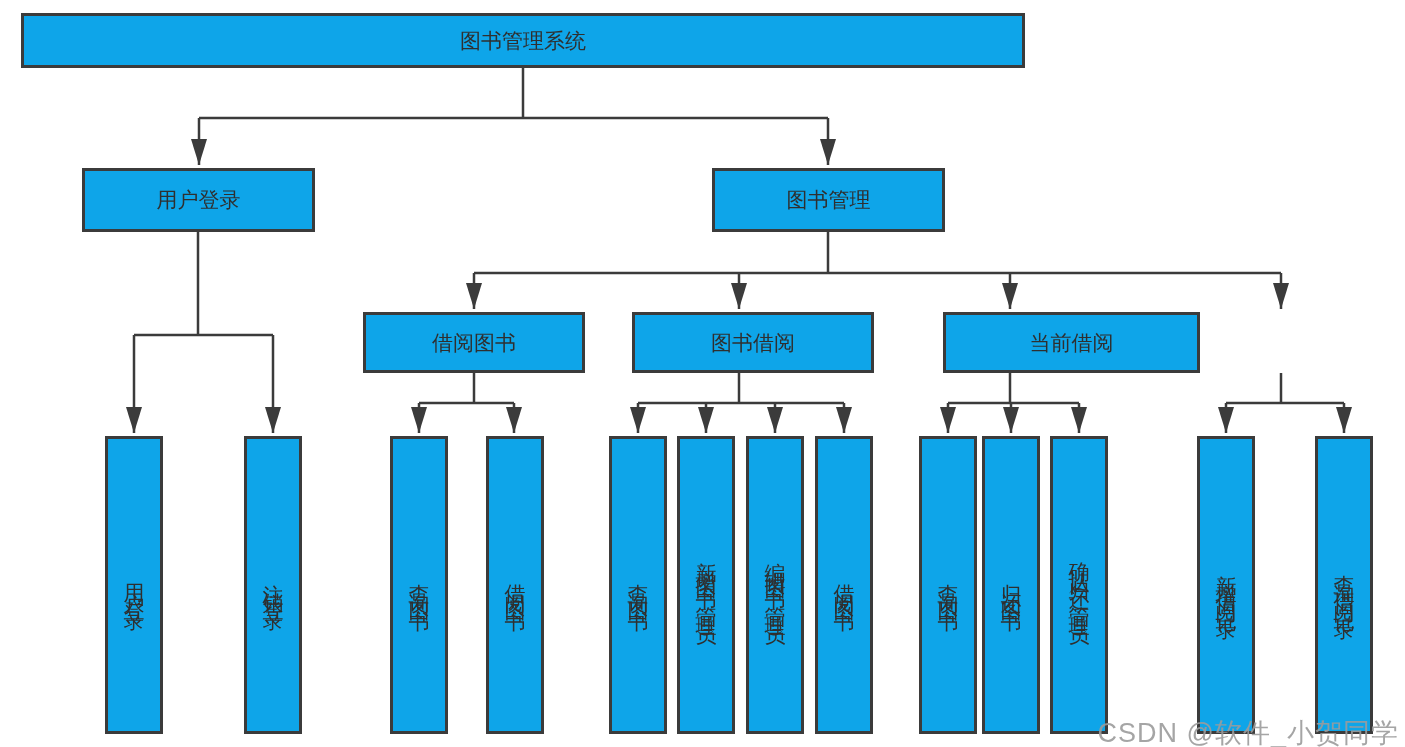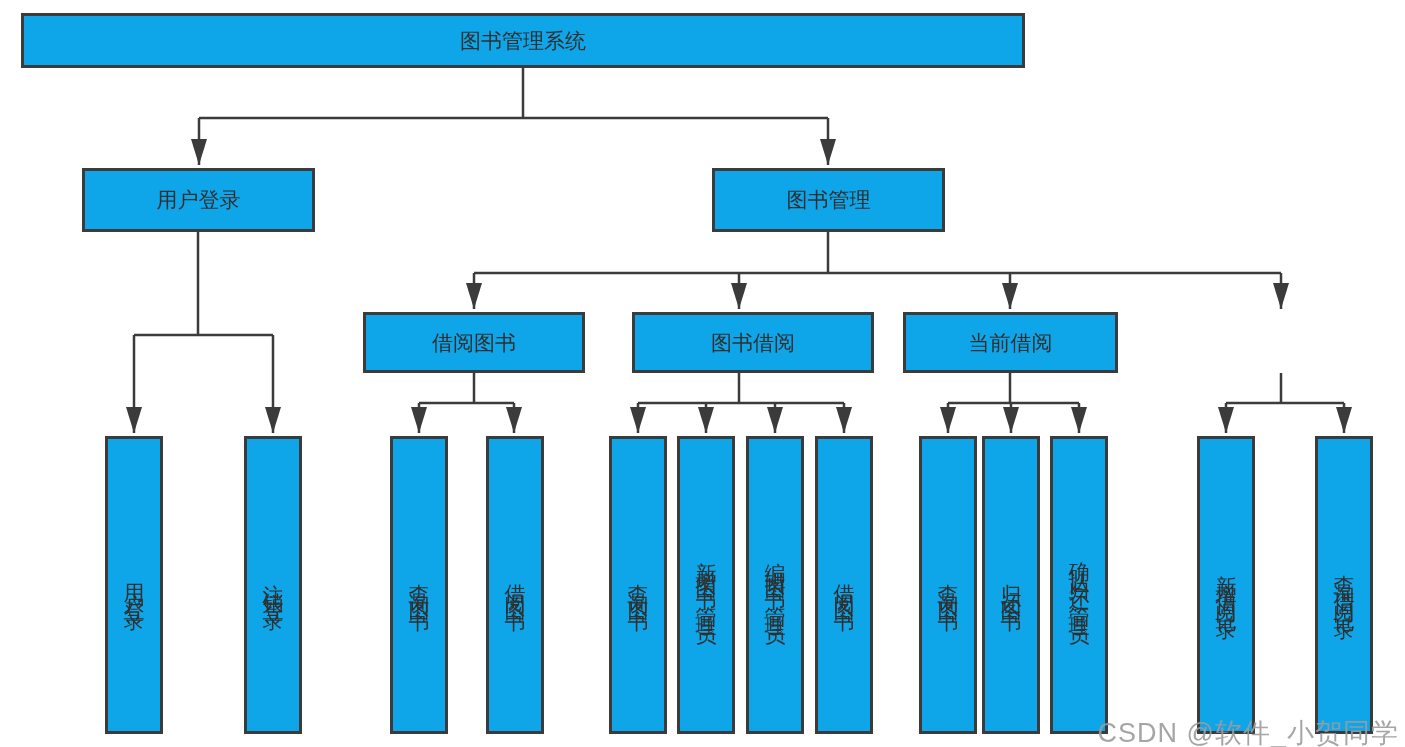--- a/index.html
+++ b/index.html
@@ -106,21 +106,21 @@
     <path d="M1344,403 L1344,433" marker-end="url(#arrow)"></path>
   </svg>
 
   <div class="node h-node root-node">图书管理系统</div>
 
   <div class="node h-node l2-node" style="left:82px;">用户登录</div>
   <div class="node h-node l2-node" style="left:712px;">图书管理</div>
 
   <div class="node h-node l3-node" style="left:363px;width:222px;">借阅图书</div>
   <div class="node h-node l3-node" style="left:632px;width:242px;">图书借阅</div>
-  <div class="node h-node l3-node" style="left:903px;width:215px;">当前借阅</div>
+  <div class="node h-node l3-node" style="left:943px;width:257px;">当前借阅</div>
 
   <div class="node leaf" style="left:105px;">用户登录</div>
   <div class="node leaf" style="left:244px;">注销登录</div>
 
   <div class="node leaf" style="left:390px;">查询图书</div>
   <div class="node leaf" style="left:486px;">借阅图书</div>
 
   <div class="node leaf" style="left:609px;">查询图书</div>
   <div class="node leaf" style="left:677px;">新增图书（管理员）</div>
   <div class="node leaf" style="left:746px;">编辑图书（管理员）</div>

